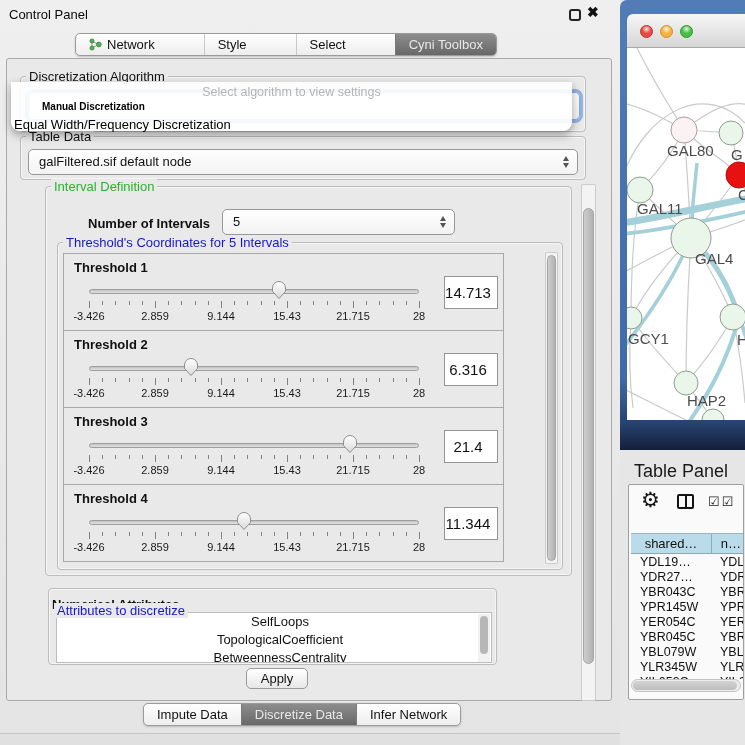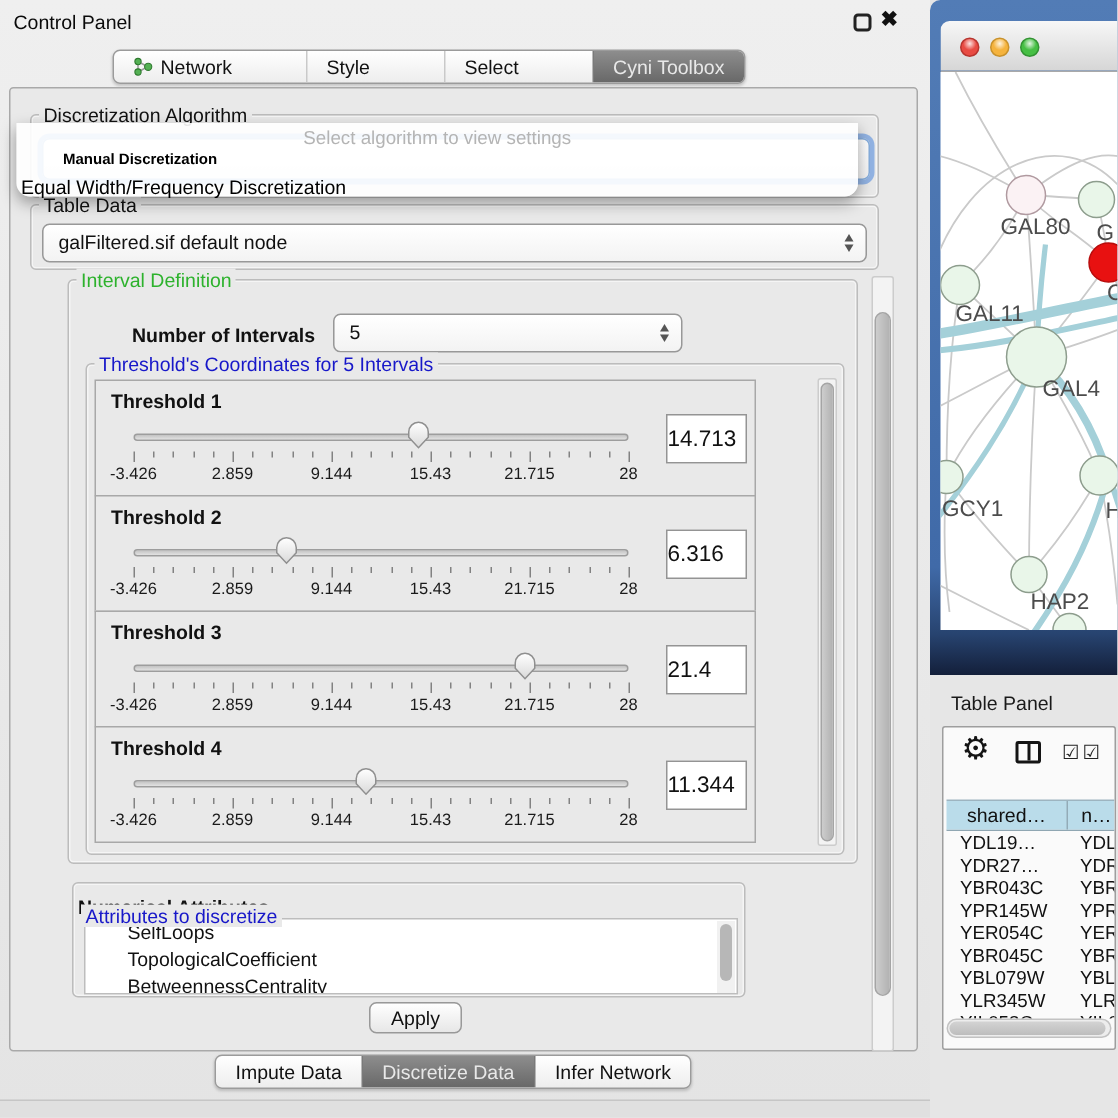--- a/index.html
+++ b/index.html
@@ -74,26 +74,26 @@
     background:linear-gradient(#c3c3c3,#e2e2e2); border:1px solid #9d9d9d; border-radius:3px; }
   .thumb { position:absolute; top:0; width:16px; height:20px; }
   .ticks { position:absolute; left:0; top:21px; width:330px; height:8px; }
   .tick { position:absolute; top:0; width:1px; height:4px; background:#828282; }
   .tick.major { height:7px; }
   .tick-labels { position:absolute; left:0; top:30px; width:330px; height:12px; }
   .tick-label { position:absolute; transform:translateX(-50%); font-size:11px; color:#1a1a1a;
     white-space:nowrap; }
   .value-box { position:absolute; left:380px; top:22px; width:54px; height:33px;
     background:#fff; border:1px solid #949494; font-size:15px; line-height:31px;
-    text-align:left; padding-right:6px; }
+    text-align:center; padding-right:6px; }
 
   
   .attr-list { position:absolute; left:56px; top:612px; width:436px; height:51px;
     background:#fff; border:1px solid #bdbdbd; overflow:hidden; }
-  .attr-item { font-size:13px; line-height:18px; padding-left:28px; white-space:nowrap; }
+  .attr-item { font-size:13px; line-height:18px; padding-left:12px; white-space:nowrap;text-align:center; }
   .attr-sb { position:absolute; right:1px; top:1px; width:12px; height:49px; background:#f1f1f1; }
   .attr-sb-thumb { position:absolute; left:2px; top:2px; width:8px; height:38px;
     background:#b7b7b7; border-radius:4px; }
 
   .apply-btn { position:absolute; left:246px; top:668px; width:62px; height:21px;
     background:linear-gradient(#ffffff,#e7e7e7); border:1px solid #999; border-radius:5px;
     font-size:13px; text-align:center; line-height:19px; }
 
   
   .net-ico { width:13px; height:13px; }
@@ -105,21 +105,21 @@
   .net-titlebar { position:absolute; left:627px; top:14px; width:118px; height:34px;
     background:linear-gradient(#f7f7f7,#d6d6d6); border-top-left-radius:6px;
     border-bottom:1px solid #a9a9a9; }
   .light { position:absolute; top:25px; width:13px; height:13px; border-radius:50%; }
   .light.red    { left:640px; background:radial-gradient(circle at 50% 28%,rgba(255,255,255,.85),rgba(255,255,255,0) 45%),#e84b43; border:1px solid #b8352f; }
   .light.yellow { left:660px; background:radial-gradient(circle at 50% 28%,rgba(255,255,255,.85),rgba(255,255,255,0) 45%),#f5b33d; border:1px solid #c9922c; }
   .light.green  { left:680px; background:radial-gradient(circle at 50% 28%,rgba(255,255,255,.85),rgba(255,255,255,0) 45%),#46bf44; border:1px solid #339433; }
   .net-canvas { position:absolute; left:627px; top:48px; width:118px; height:372px; background:#fff; }
 
   
-  .tp-title { position:absolute; left:634px; top:461px; font-size:13px; color:#1a1a1a;text-align:right; }
+  .tp-title { position:absolute; left:634px; top:461px; font-size:18px; color:#1a1a1a;text-align:right; }
   .tp-box { position:absolute; left:628px; top:484px; width:116px; height:216px;
     background:#fafafa; border:1px solid #9e9e9e; border-radius:2px; overflow:hidden; }
   .tp-gear { position:absolute; left:12px; top:4px; font-size:21px; color:#141414; line-height:1; }
   .tp-split { position:absolute; left:48px; top:9px; width:17px; height:15px;
     border:2px solid #141414; border-radius:2px; }
   .tp-split::after { content:""; position:absolute; left:50%; top:0; bottom:0; width:2px;
     margin-left:-1px; background:#141414; }
   .tp-checks { position:absolute; left:79px; top:9px; font-size:13px; letter-spacing:2px; color:#222; }
   .tp-header { position:absolute; left:2px; top:48px; right:0; height:21px; display:flex;
     border-top:1px solid #9db4c0; border-bottom:1px solid #8fa6b2; }

